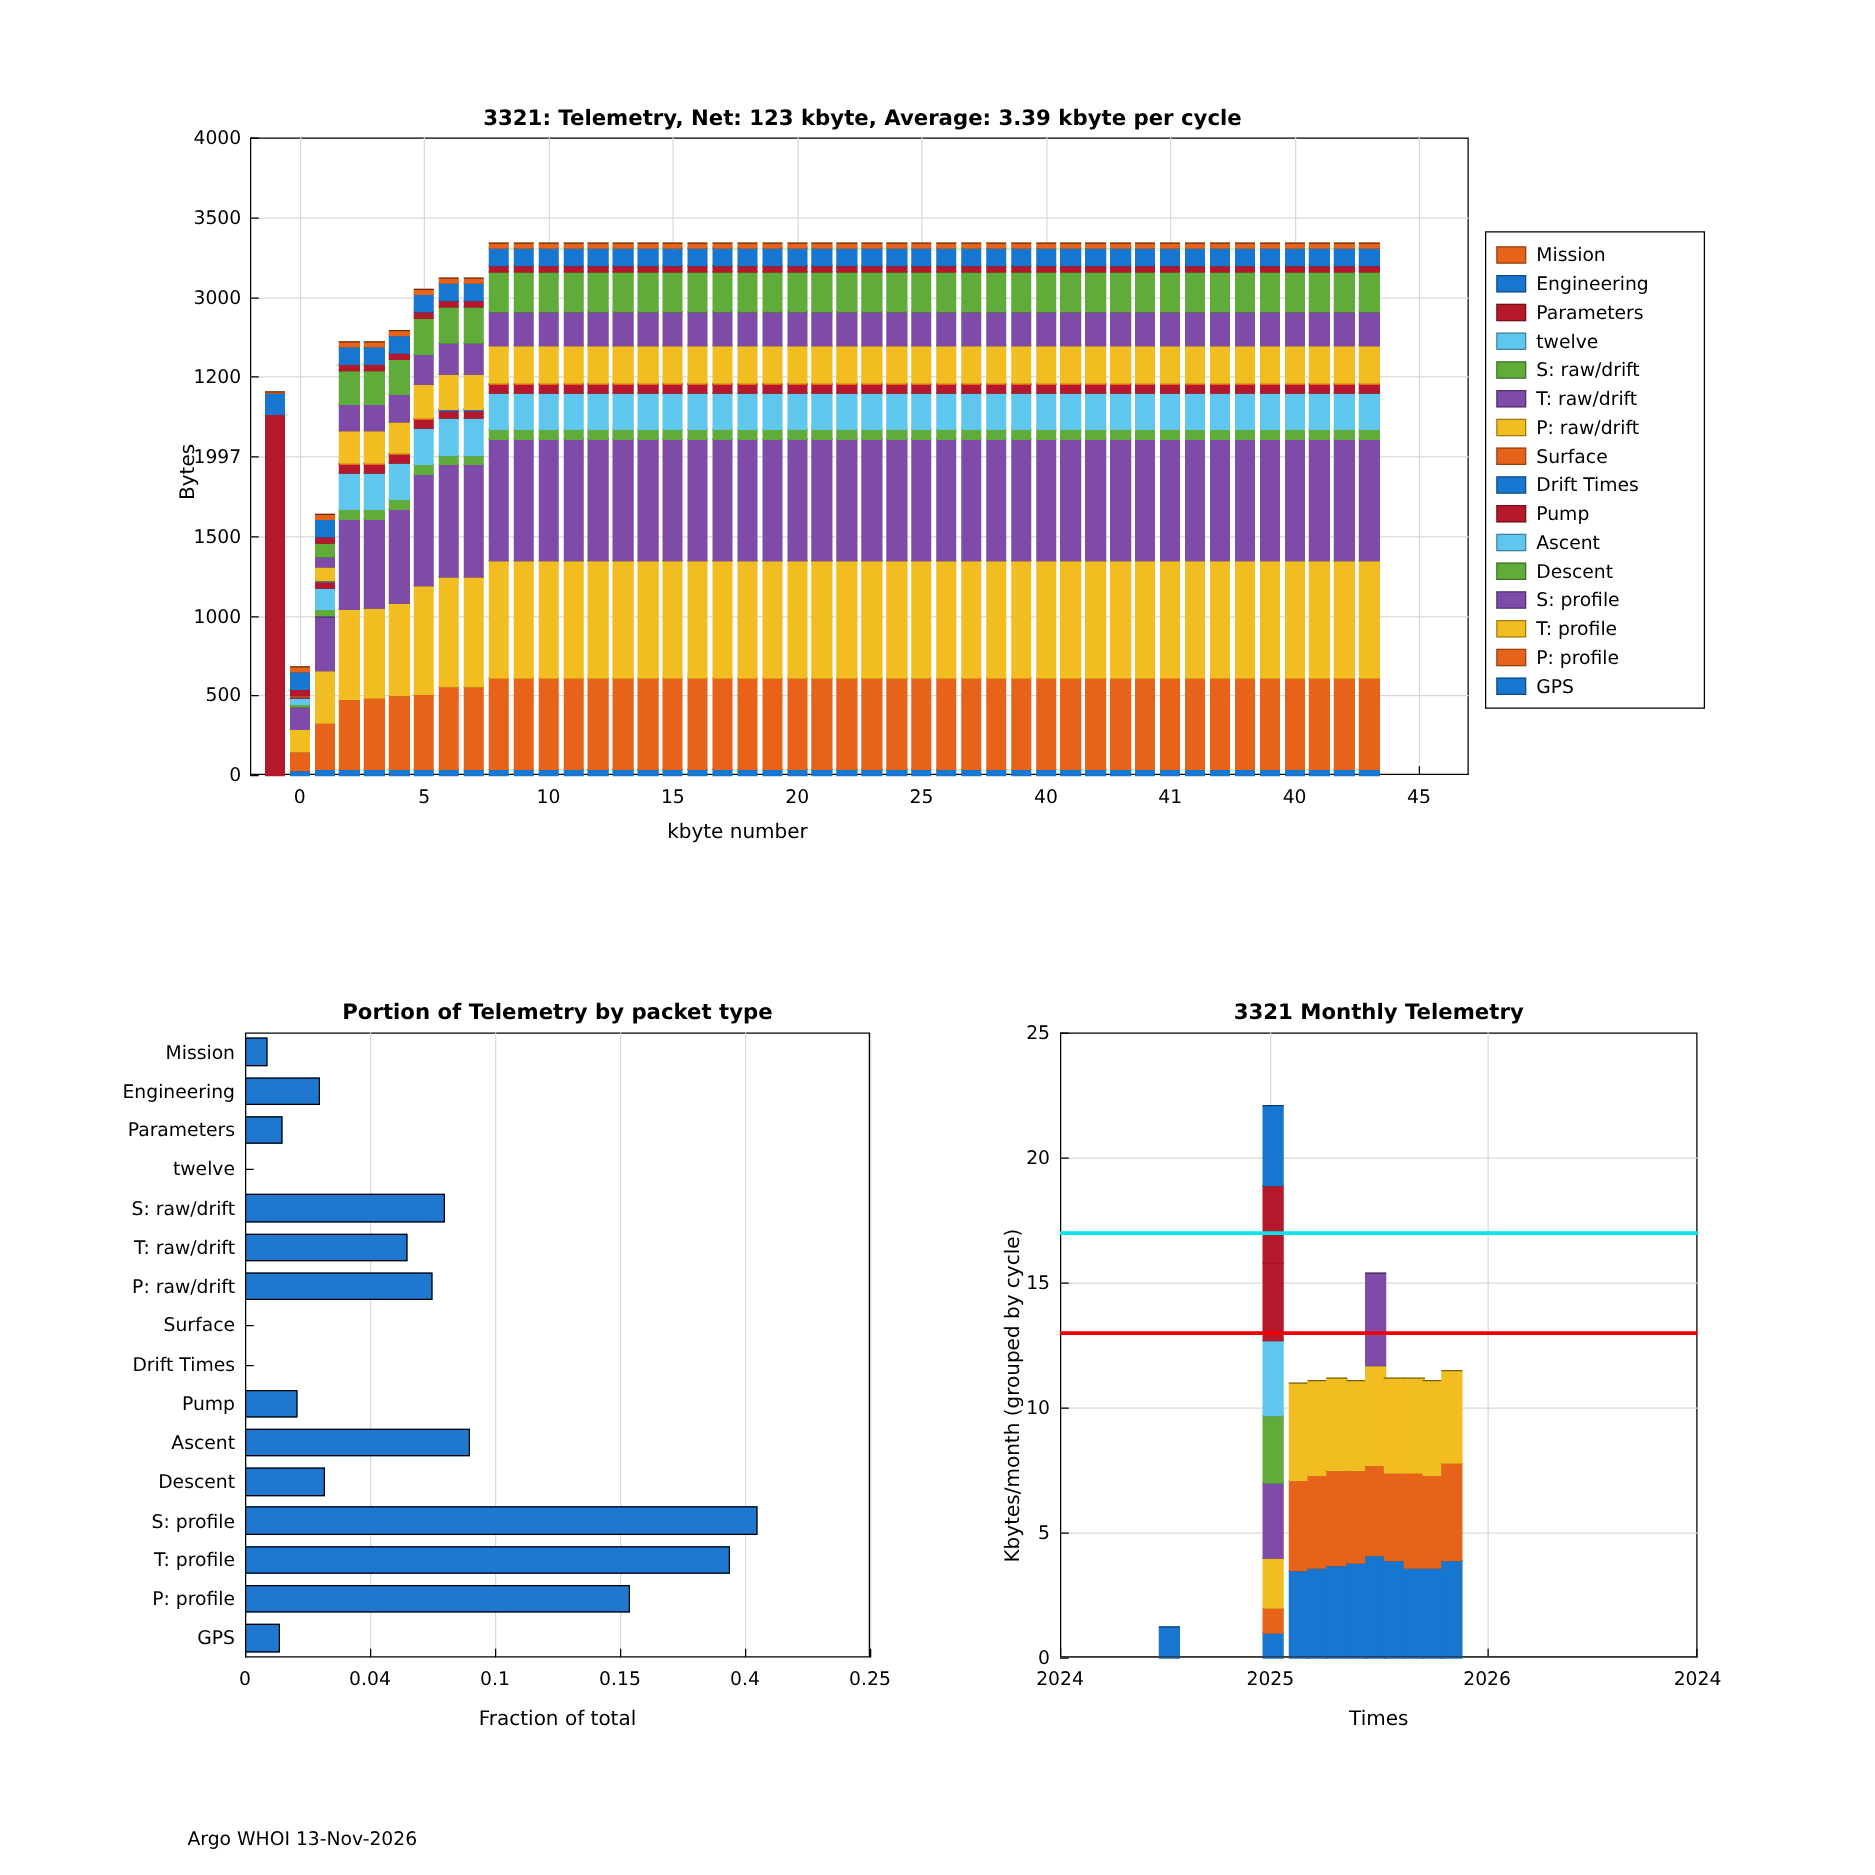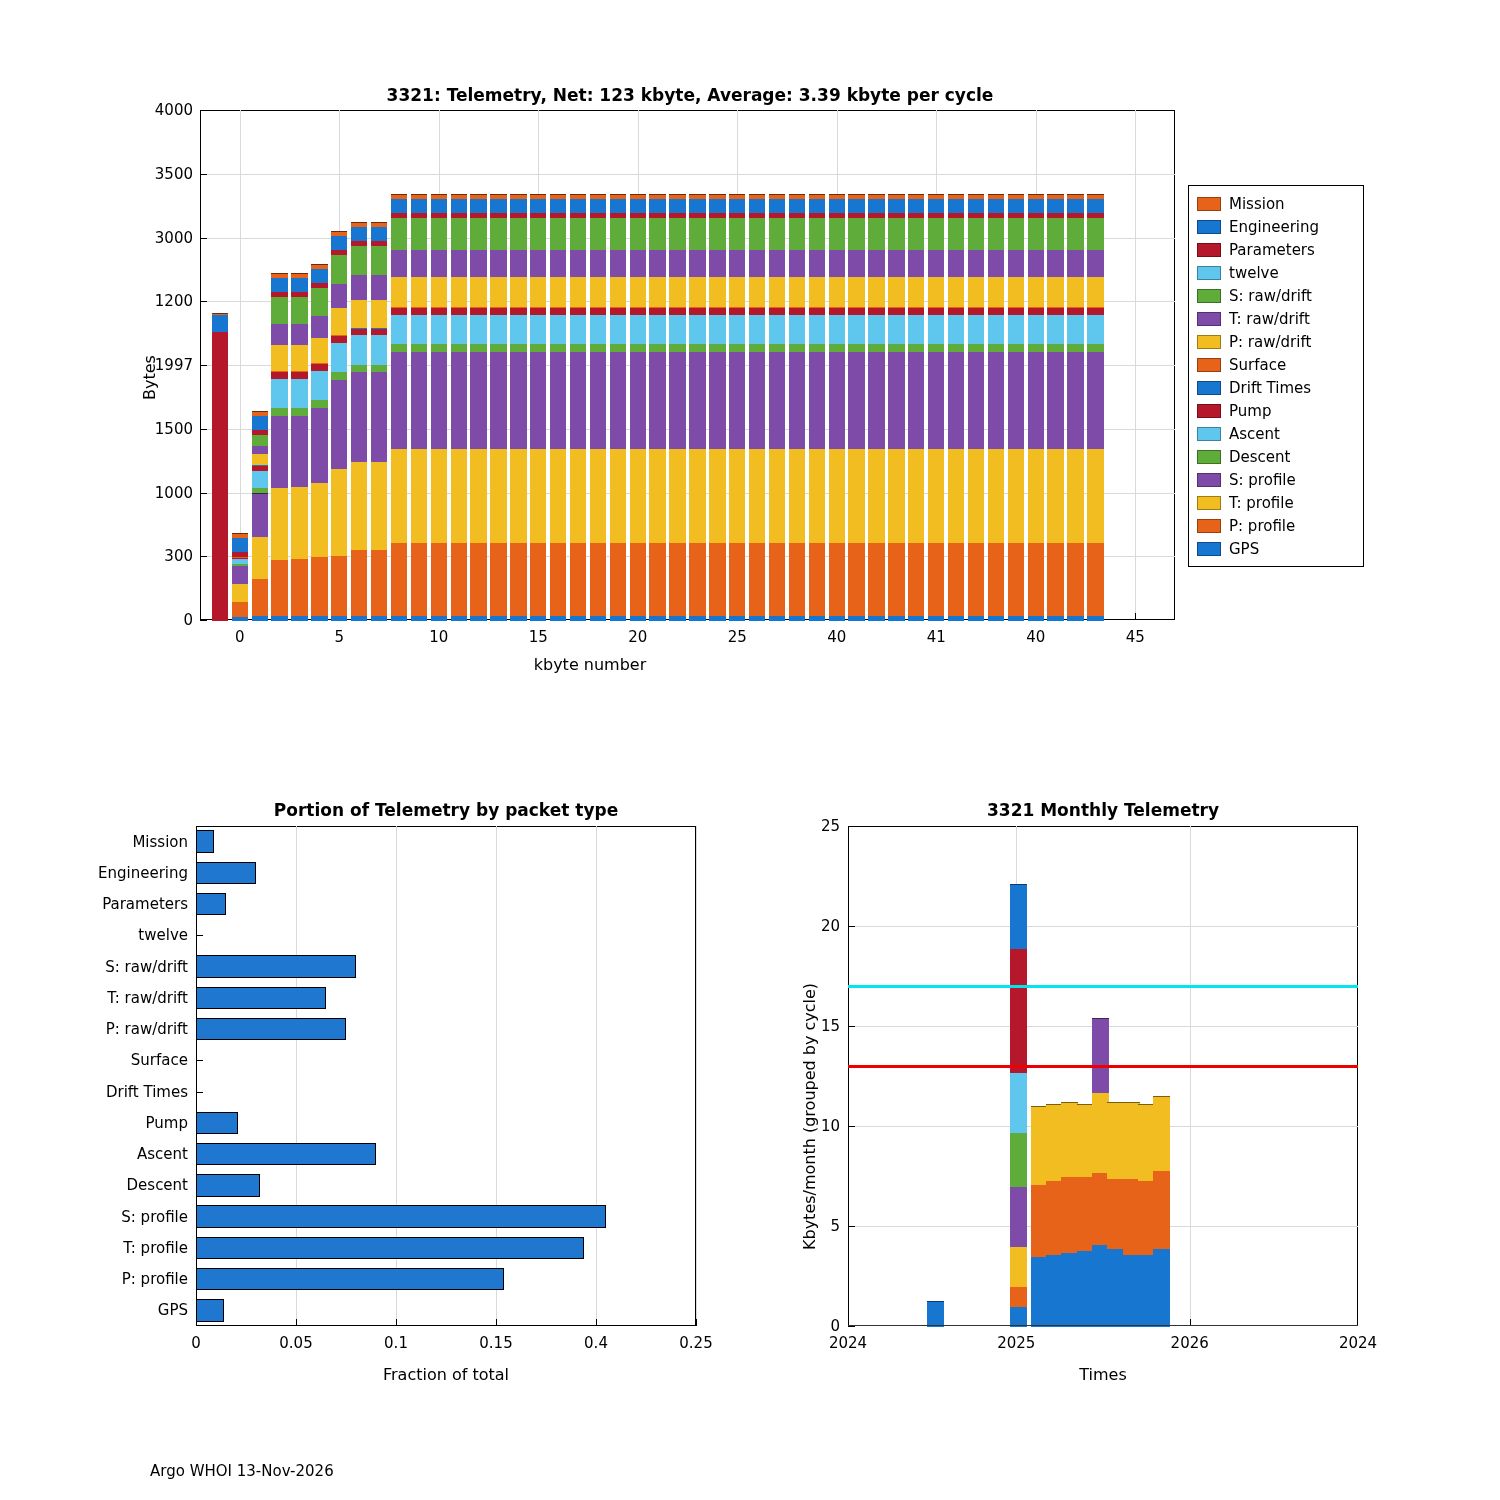--- a/index.html
+++ b/index.html
@@ -117,21 +117,21 @@
   <div class="ylabel-rot" style="left:800px;top:1250px;transform:rotate(-90deg);">Kbytes/month (grouped by cycle)</div>
   <div class="axlabel" style="left:1003px;top:1365px;width:200px;">Times</div>
 </div>
 
 <div class="footer" style="left:150px;top:1462px;">Argo WHOI 13-Nov-2026</div>
 
 <div class="tickmark" style="left: 200px; top: 620px; width: 7px; height: 1px;"></div>
 <div class="tick ticky" style="left: 138px; top: 620px; width: 55px;">0</div>
 <div class="gridline" style="left: 200px; top: 556.25px; width: 975px; height: 1px;"></div>
 <div class="tickmark" style="left: 200px; top: 556.25px; width: 7px; height: 1px;"></div>
-<div class="tick ticky" style="left: 138px; top: 556.25px; width: 55px;">300</div>
+<div class="tick ticky" style="left: 138px; top: 556.25px; width: 55px;">500</div>
 <div class="gridline" style="left: 200px; top: 492.5px; width: 975px; height: 1px;"></div>
 <div class="tickmark" style="left: 200px; top: 492.5px; width: 7px; height: 1px;"></div>
 <div class="tick ticky" style="left: 138px; top: 492.5px; width: 55px;">1000</div>
 <div class="gridline" style="left: 200px; top: 428.75px; width: 975px; height: 1px;"></div>
 <div class="tickmark" style="left: 200px; top: 428.75px; width: 7px; height: 1px;"></div>
 <div class="tick ticky" style="left: 138px; top: 428.75px; width: 55px;">1500</div>
 <div class="gridline" style="left: 200px; top: 365px; width: 975px; height: 1px;"></div>
 <div class="tickmark" style="left: 200px; top: 365px; width: 7px; height: 1px;"></div>
 <div class="tick ticky" style="left: 138px; top: 365px; width: 55px;">1997</div>
 <div class="gridline" style="left: 200px; top: 301.25px; width: 975px; height: 1px;"></div>
@@ -922,21 +922,21 @@
     <div class="seg" style="top: 138.847px; height: 26.775px; background: rgb(126, 76, 168); border-top: 0.5px solid rgba(0, 0, 0, 0.55);"></div>
     <div class="seg" style="top: 106.972px; height: 31.875px; background: rgb(95, 172, 58); border-top: 0.5px solid rgba(0, 0, 0, 0.55);"></div>
     <div class="seg" style="top: 101.873px; height: 5.1px; background: rgb(181, 24, 43); border-top: 0.5px solid rgba(0, 0, 0, 0.55);"></div>
     <div class="seg" style="top: 87.8475px; height: 14.025px; background: rgb(23, 118, 208); border-top: 0.5px solid rgba(0, 0, 0, 0.55);"></div>
     <div class="seg" style="top: 84.0225px; height: 3.825px; background: rgb(232, 99, 26); border-top: 0.5px solid rgba(0, 0, 0, 0.55);"></div>
   </div>
 <div class="tickmark" style="left: 196px; top: 1319px; width: 1px; height: 7px;"></div>
 <div class="tick tickx" style="left: 196px; top: 1334px;">0</div>
 <div class="gridline" style="left: 296px; top: 826px; width: 1px; height: 500px;"></div>
 <div class="tickmark" style="left: 296px; top: 1319px; width: 1px; height: 7px;"></div>
-<div class="tick tickx" style="left: 296px; top: 1334px;">0.05</div>
+<div class="tick tickx" style="left: 296px; top: 1334px;">0.04</div>
 <div class="gridline" style="left: 396px; top: 826px; width: 1px; height: 500px;"></div>
 <div class="tickmark" style="left: 396px; top: 1319px; width: 1px; height: 7px;"></div>
 <div class="tick tickx" style="left: 396px; top: 1334px;">0.1</div>
 <div class="gridline" style="left: 496px; top: 826px; width: 1px; height: 500px;"></div>
 <div class="tickmark" style="left: 496px; top: 1319px; width: 1px; height: 7px;"></div>
 <div class="tick tickx" style="left: 496px; top: 1334px;">0.15</div>
 <div class="gridline" style="left: 596px; top: 826px; width: 1px; height: 500px;"></div>
 <div class="tickmark" style="left: 596px; top: 1319px; width: 1px; height: 7px;"></div>
 <div class="tick tickx" style="left: 596px; top: 1334px;">0.4</div>
 <div class="gridline" style="left: 696px; top: 826px; width: 1px; height: 500px;"></div>

